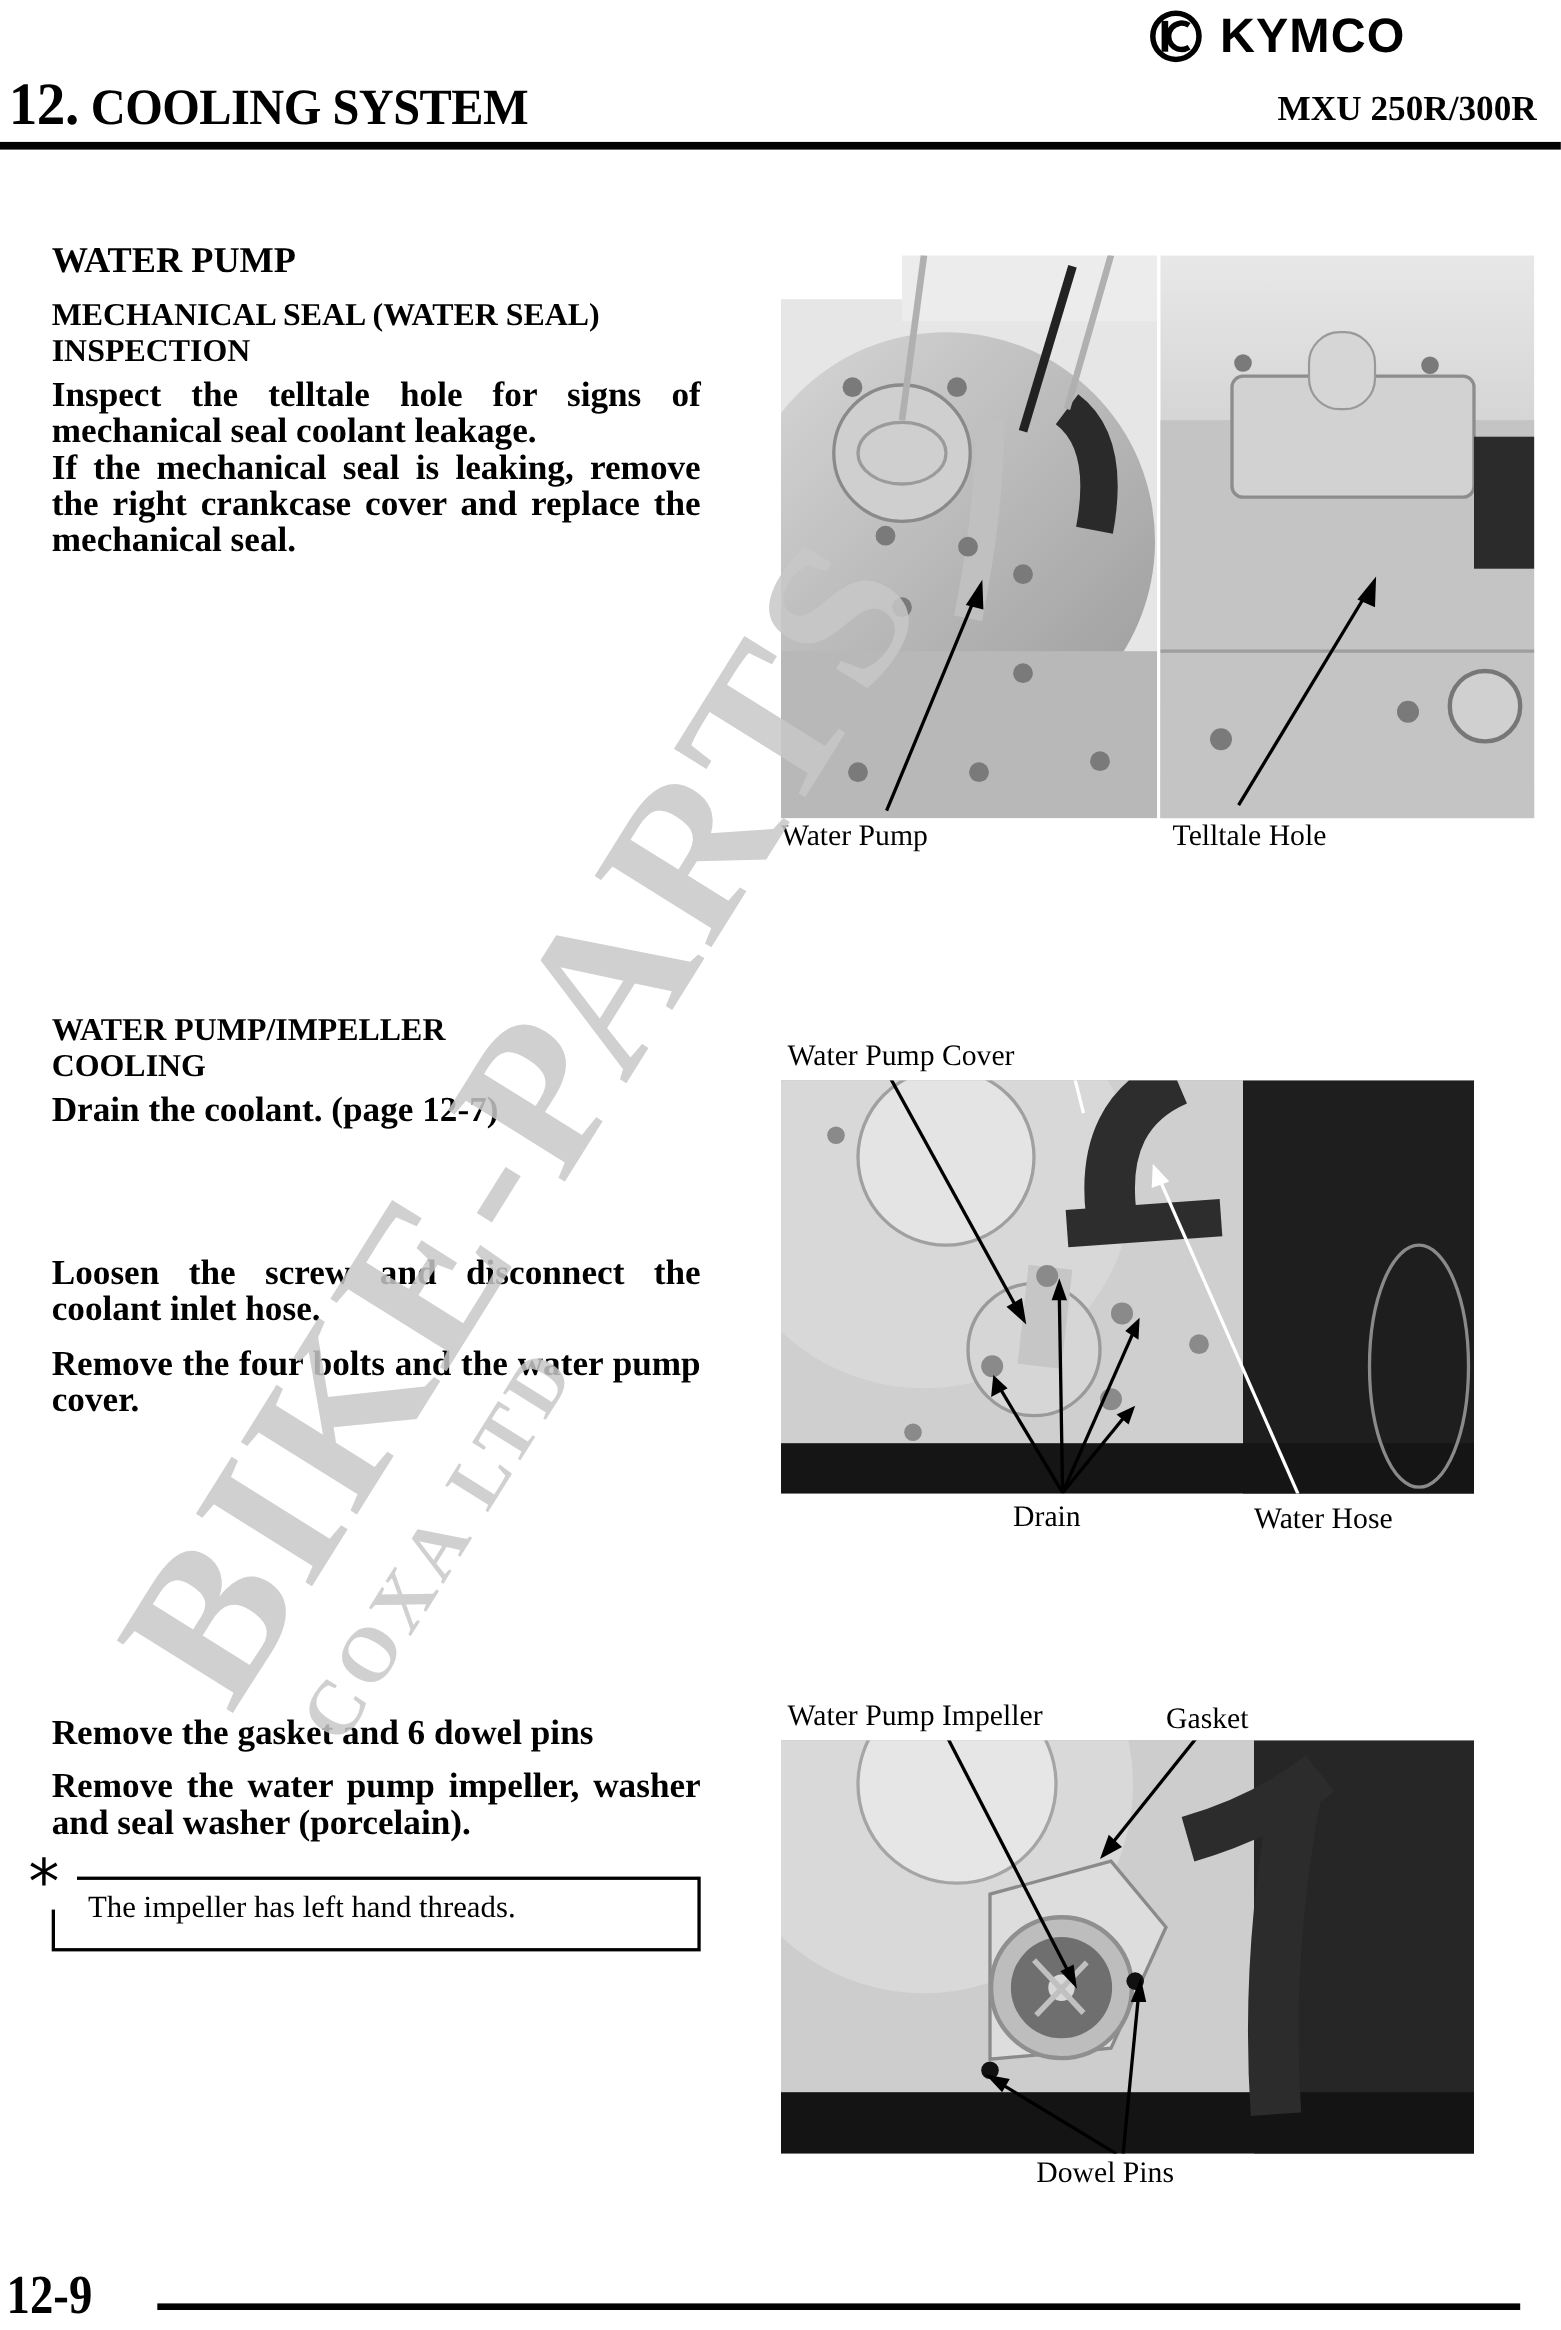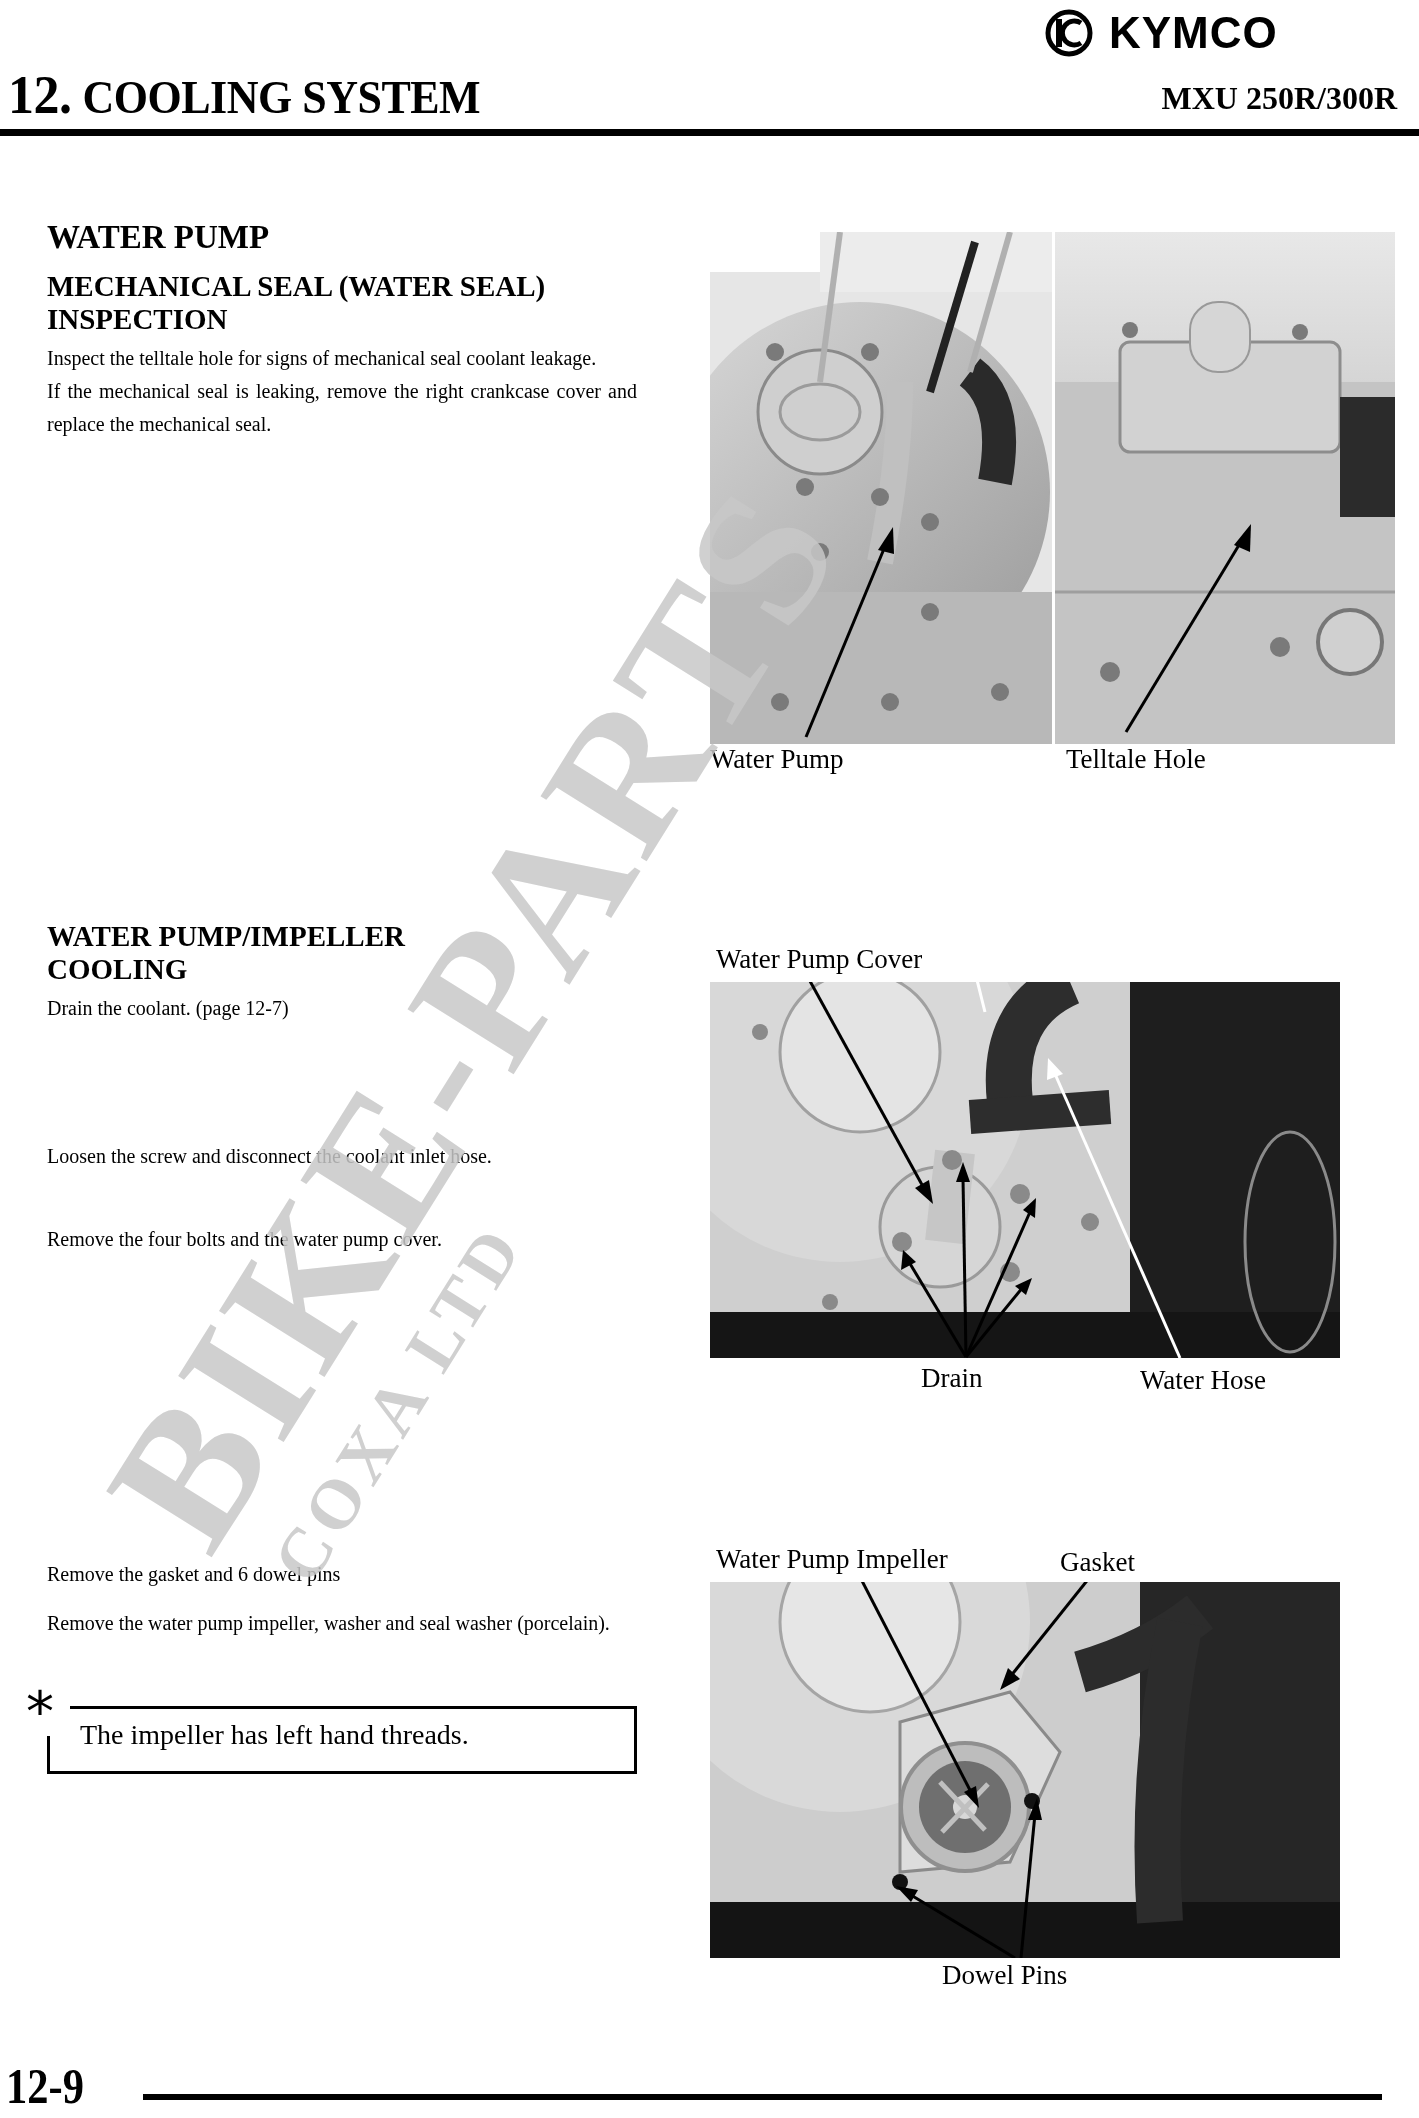--- a/index.html
+++ b/index.html
@@ -16,21 +16,21 @@
   .logo { left: 1045px; top: 8px; width: 345px; height: 50px; display: flex; align-items: center; }
   .logo-mark { width: 48px; height: 48px; }
   .logo-text { font-family: "Liberation Sans", "DejaVu Sans", sans-serif; font-weight: bold; font-size: 44px; letter-spacing: 1px; margin-left: 16px; line-height: 1; }
   .model { right: 22px; top: 80px; font-size: 32px; font-weight: bold; white-space: nowrap; }
   .header-rule { left: 0; top: 129px; width: 1419px; height: 7px; background: #000; }
 
   
   .col { left: 47px; width: 590px; }
   .h-section { font-size: 33px; font-weight: bold; line-height: 38px; }
   .h-sub { font-size: 29px; font-weight: bold; line-height: 33px; }
-  .p { font-size: 20px; line-height: 33px; text-align: justify; text-align-last: left; }
+  .p { font-size: 32px; line-height: 33px; text-align: justify; text-align-last: left; font-weight: bold; }
   .note-box { left: 47px; top: 1706px; width: 590px; height: 68px; border: 3px solid #000; border-top-width: 3px; box-sizing: border-box; }
   .note-gap { left: 44px; top: 1700px; width: 26px; height: 36px; background: #fff; }
   .note-star { left: 26px; top: 1684px; font-size: 56px; line-height: 56px; font-family: "DejaVu Sans", sans-serif; }
   .note-text { left: 80px; top: 1718px; font-size: 28px; line-height: 33px; white-space: nowrap; }
 
   
   .photo { overflow: hidden; background: #bdbdbd; }
   .photo svg { display: block; }
   .caption { font-size: 27px; line-height: 30px; white-space: nowrap; }
 

